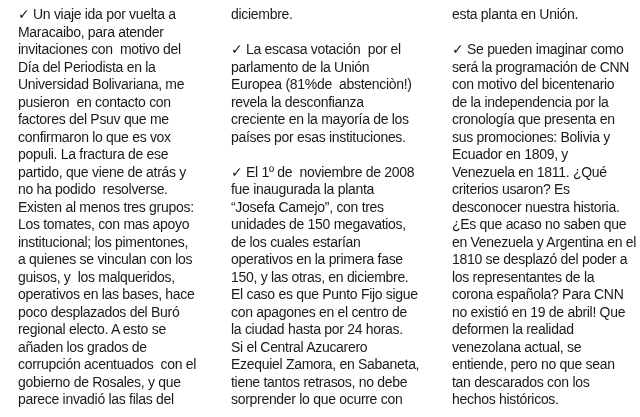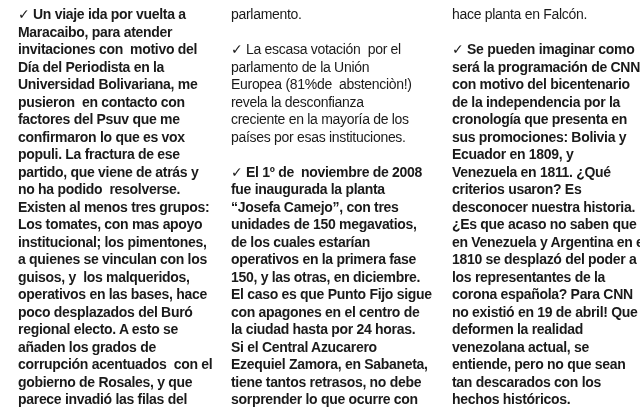--- a/index.html
+++ b/index.html
@@ -28,21 +28,21 @@
   .col-3 { left: 452px; }
   .para {
     margin: 0 0 17.5px 0;
     white-space: pre;
     font-size: 14px;
     line-height: 17.5px;
     letter-spacing: -0.3px;
     color: #1a1a1a;
     font-weight: 400;
   }
-  .para:last-child { margin-bottom: 12px; font-weight: bold; }
+  .para:last-child { margin-bottom: 12px; }
 </style>
 </head>
 <body>
 
 <div class="page">
 
   <div class="col col-1">
     <p class="para">✓ Un viaje ida por vuelta a
 Maracaibo, para atender
 invitaciones con  motivo del
@@ -62,21 +62,21 @@
 operativos en las bases, hace
 poco desplazados del Buró
 regional electo. A esto se
 añaden los grados de
 corrupción acentuados  con el
 gobierno de Rosales, y que
 parece invadió las filas del</p>
   </div>
 
   <div class="col col-2">
-    <p class="para">parlamento.</p>
+    <p class="para">diciembre.</p>
     <p class="para">✓ La escasa votación  por el
 parlamento de la Unión
 Europea (81%de  abstenciòn!)
 revela la desconfianza
 creciente en la mayoría de los
 países por esas instituciones.</p>
     <p class="para">✓ El 1º de  noviembre de 2008
 fue inaugurada la planta
 “Josefa Camejo”, con tres
 unidades de 150 megavatios,
@@ -86,21 +86,21 @@
 El caso es que Punto Fijo sigue
 con apagones en el centro de
 la ciudad hasta por 24 horas.
 Si el Central Azucarero
 Ezequiel Zamora, en Sabaneta,
 tiene tantos retrasos, no debe
 sorprender lo que ocurre con</p>
   </div>
 
   <div class="col col-3">
-    <p class="para">hace planta en Falcón.</p>
+    <p class="para">esta planta en Unión.</p>
     <p class="para">✓ Se pueden imaginar como
 será la programación de CNN
 con motivo del bicentenario
 de la independencia por la
 cronología que presenta en
 sus promociones: Bolivia y
 Ecuador en 1809, y
 Venezuela en 1811. ¿Qué
 criterios usaron? Es
 desconocer nuestra historia.

